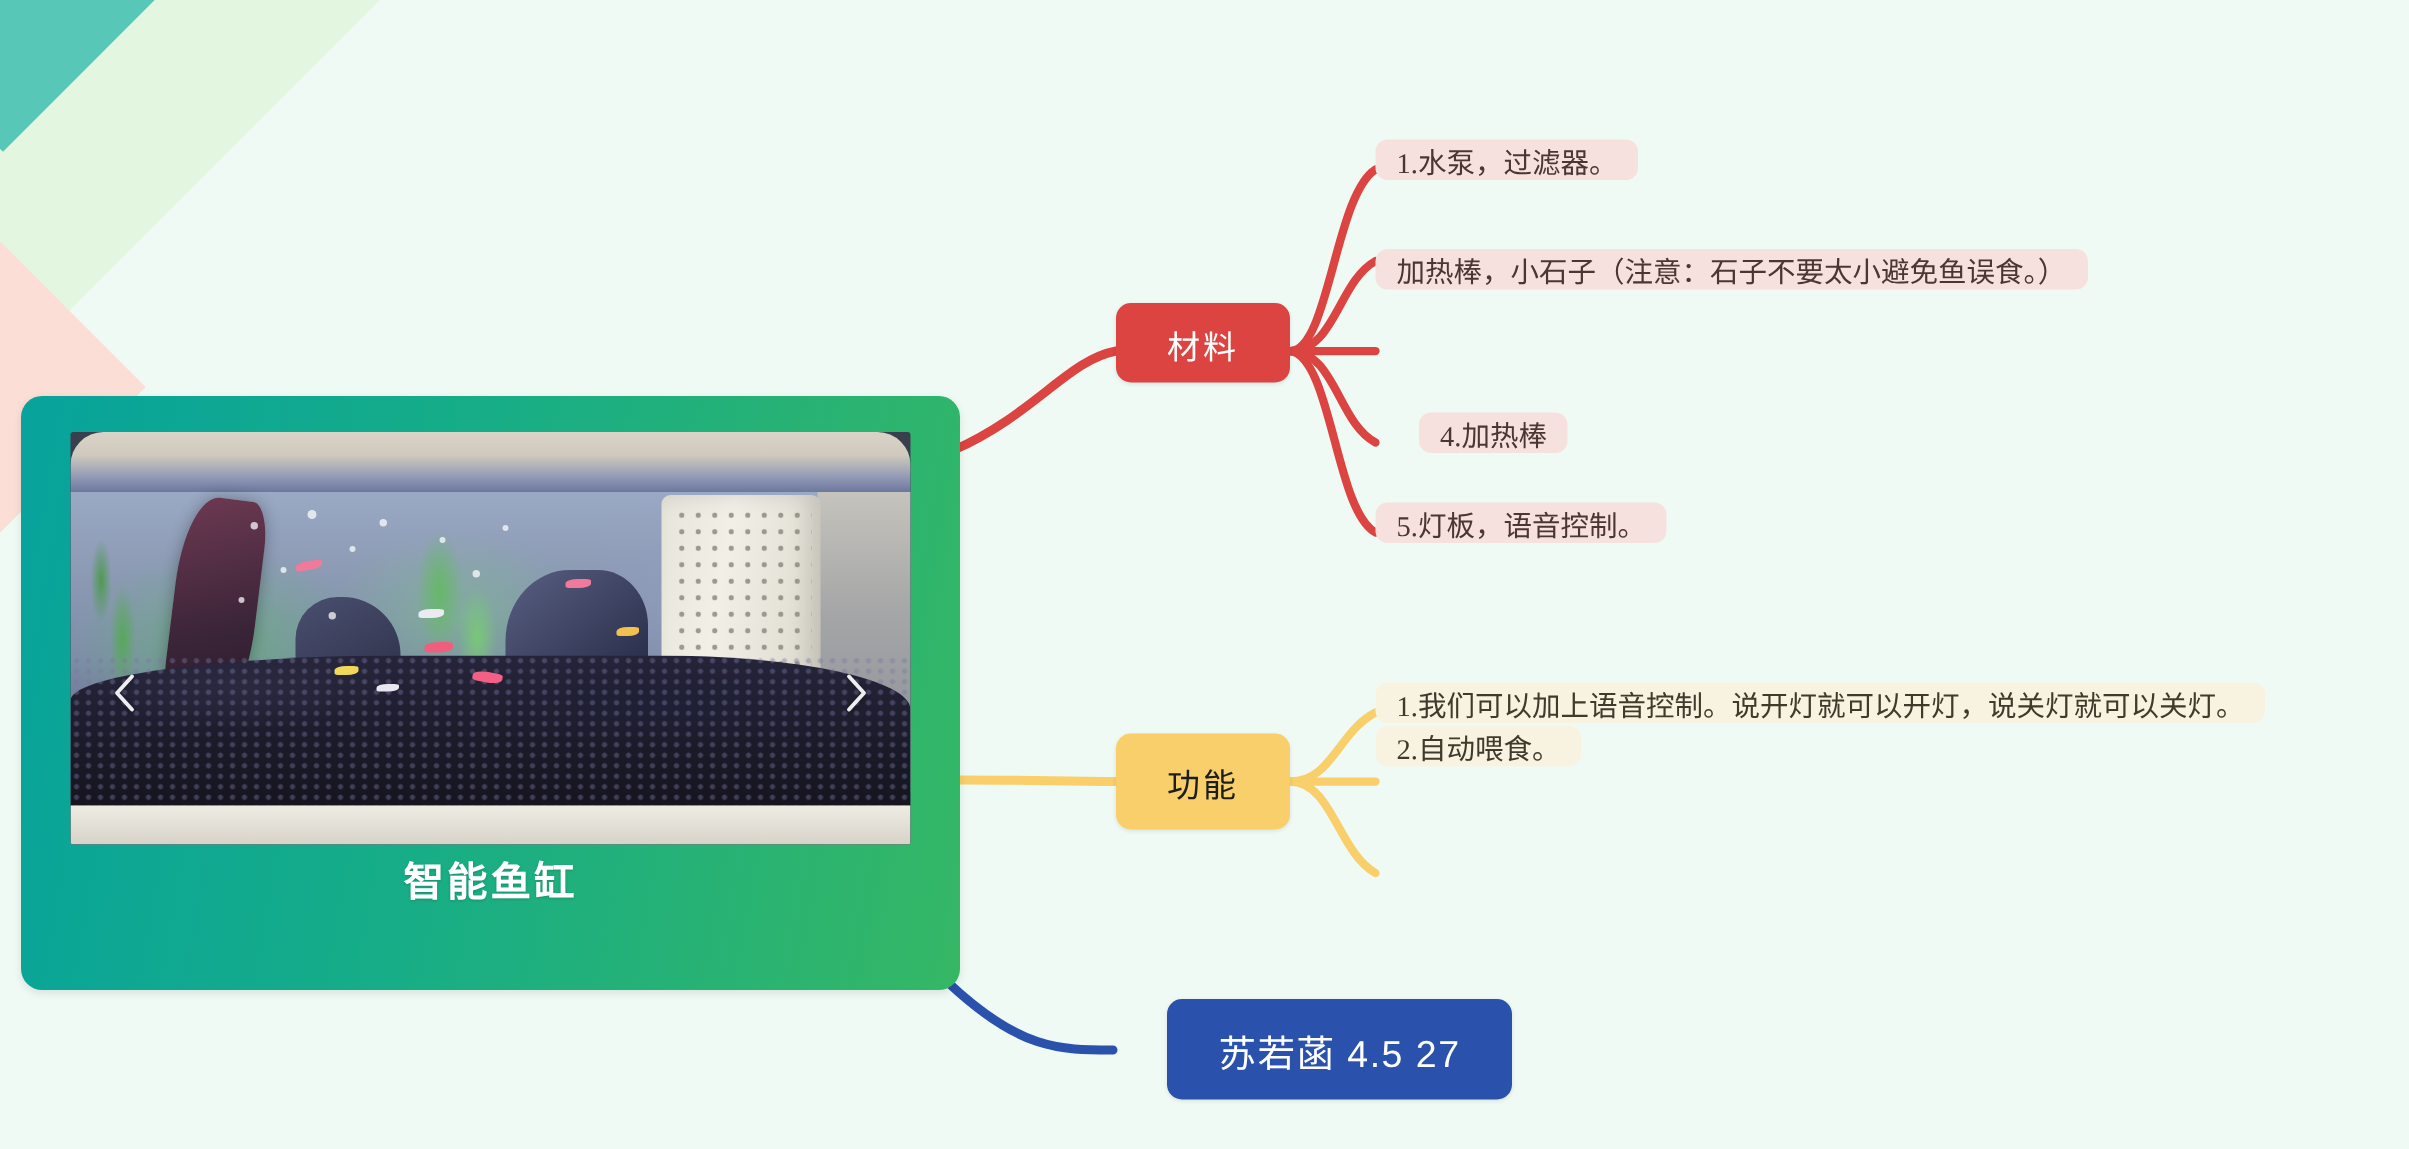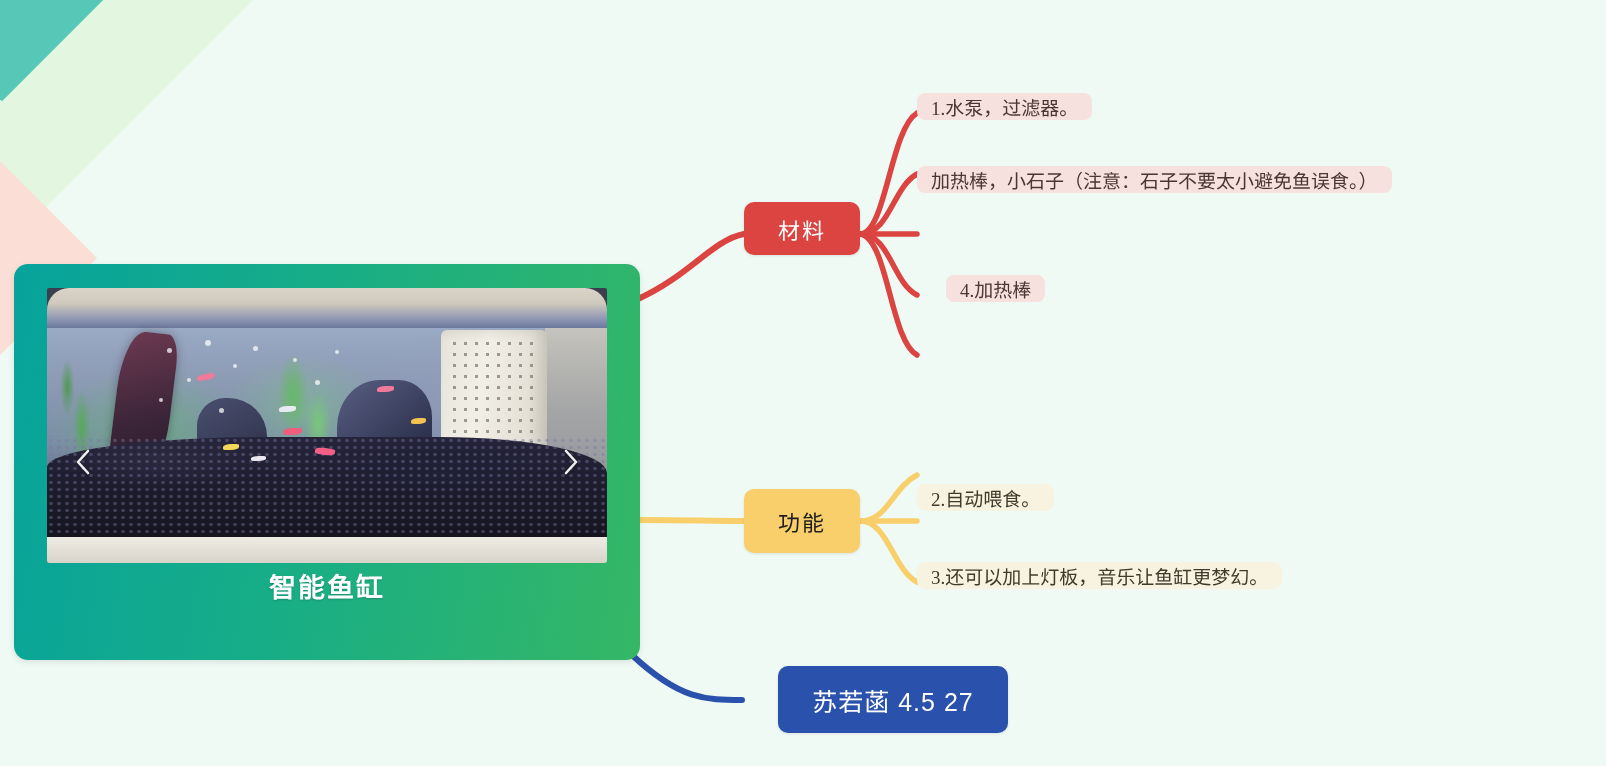--- a/index.html
+++ b/index.html
@@ -261,20 +261,21 @@
       </svg>
     </div>
 
     <div class="card-title">智能鱼缸</div>
   </div>
 
   <div class="node node-materials">材料</div>
   <div class="leaf leaf-red m1">1.水泵，过滤器。</div>
   <div class="leaf leaf-red m2">加热棒，小石子（注意：石子不要太小避免鱼误食。）</div>
   <div class="leaf leaf-red m4">4.加热棒</div>
+  <div class="leaf leaf-red m5">5.灯板，语音控制。</div>
 
   <div class="node node-functions">功能</div>
+  <div class="leaf leaf-yellow fn1">1.我们可以加上语音控制。说开灯就可以开灯，说关灯就可以关灯。</div>
   <div class="leaf leaf-yellow fn2">2.自动喂食。</div>
-  <div class="leaf leaf-yellow fn3">3.还可以加上灯板，音乐让鱼缸更梦幻。</div>
 
   <div class="node node-author">苏若菡 4.5 27</div>
 
 </div>
 
 </body></html>

